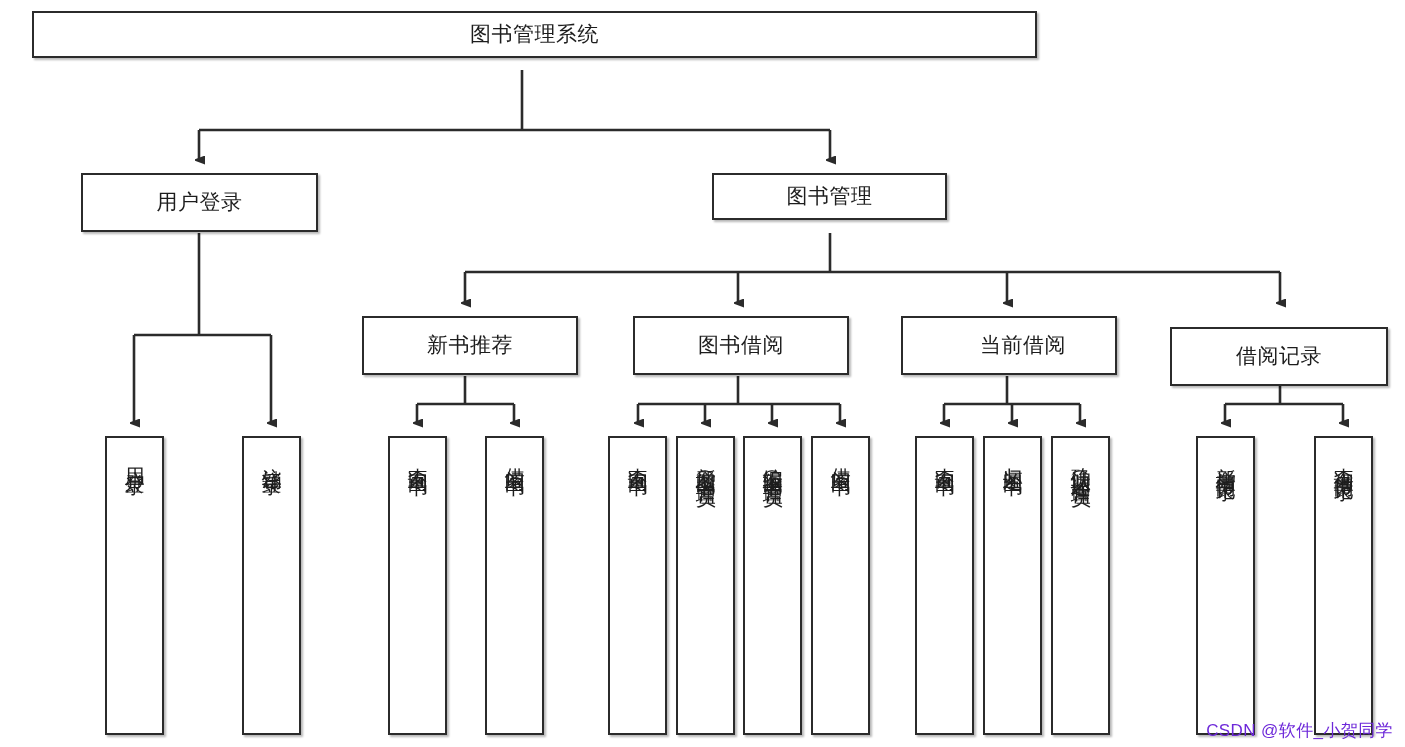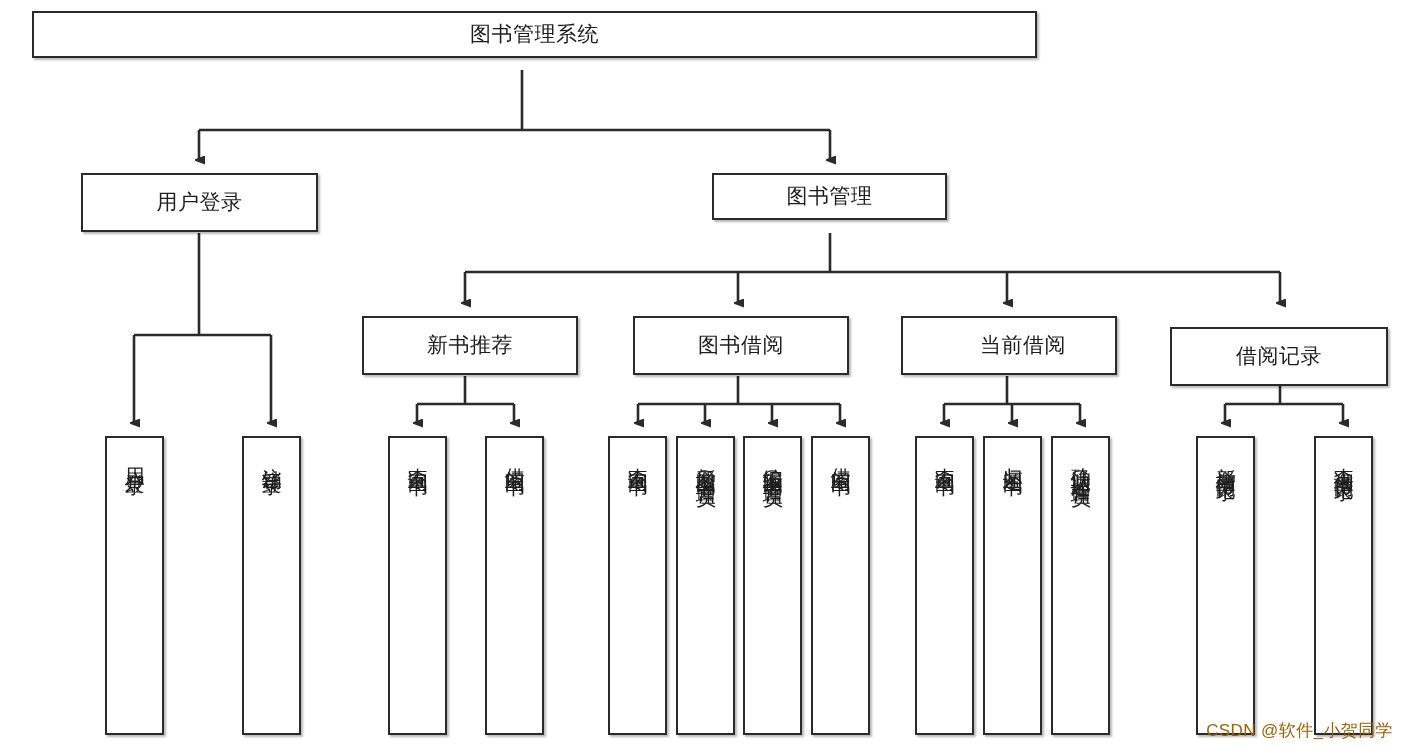--- a/index.html
+++ b/index.html
@@ -50,21 +50,21 @@
     font-size: 20px;
   }
   .node.leaf {
     align-items: flex-start;
     padding-top: 14px;
   }
   #watermark {
     position: absolute;
     right: 12px;
     bottom: 5px;
-    color: #a16207;
+    color: #6d28d9;
     font-size: 17px;
     letter-spacing: 0.4px;
     z-index: 3;
     white-space: nowrap;
   }
 </style>
 </head>
 <body>
 
 <div id="canvas">

